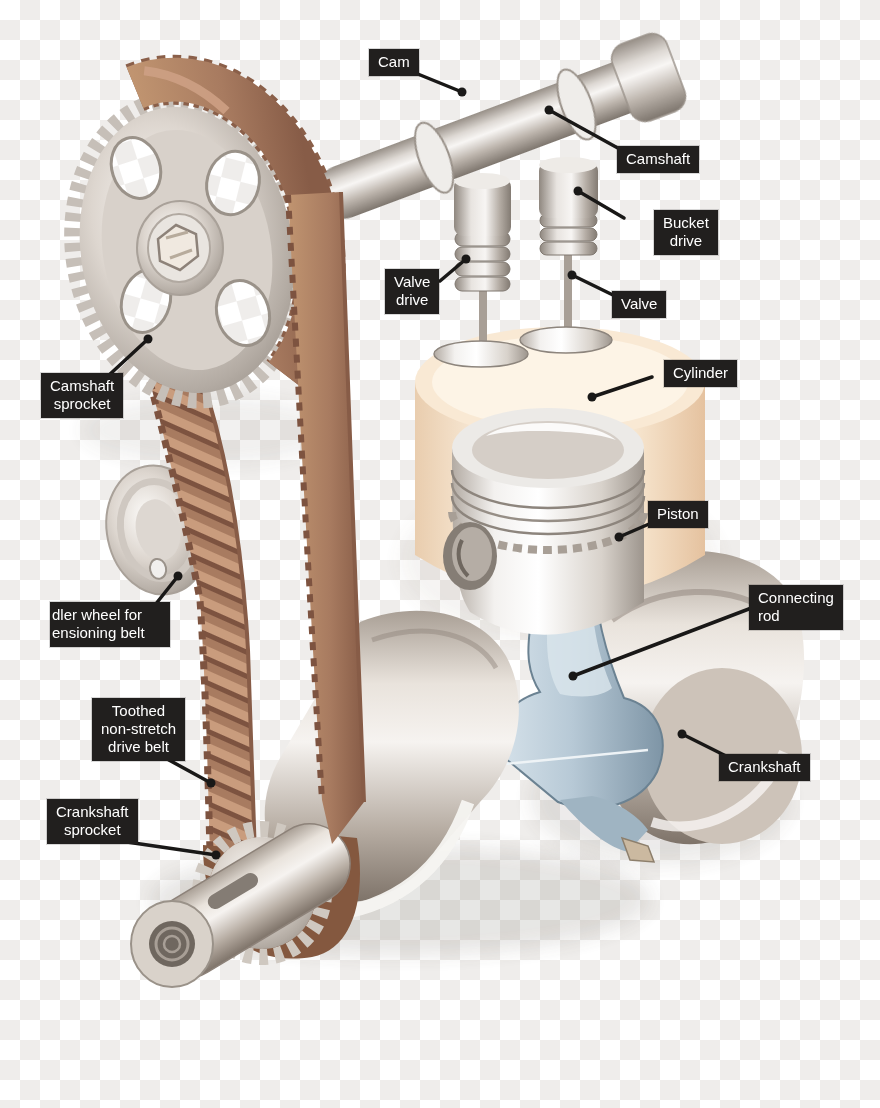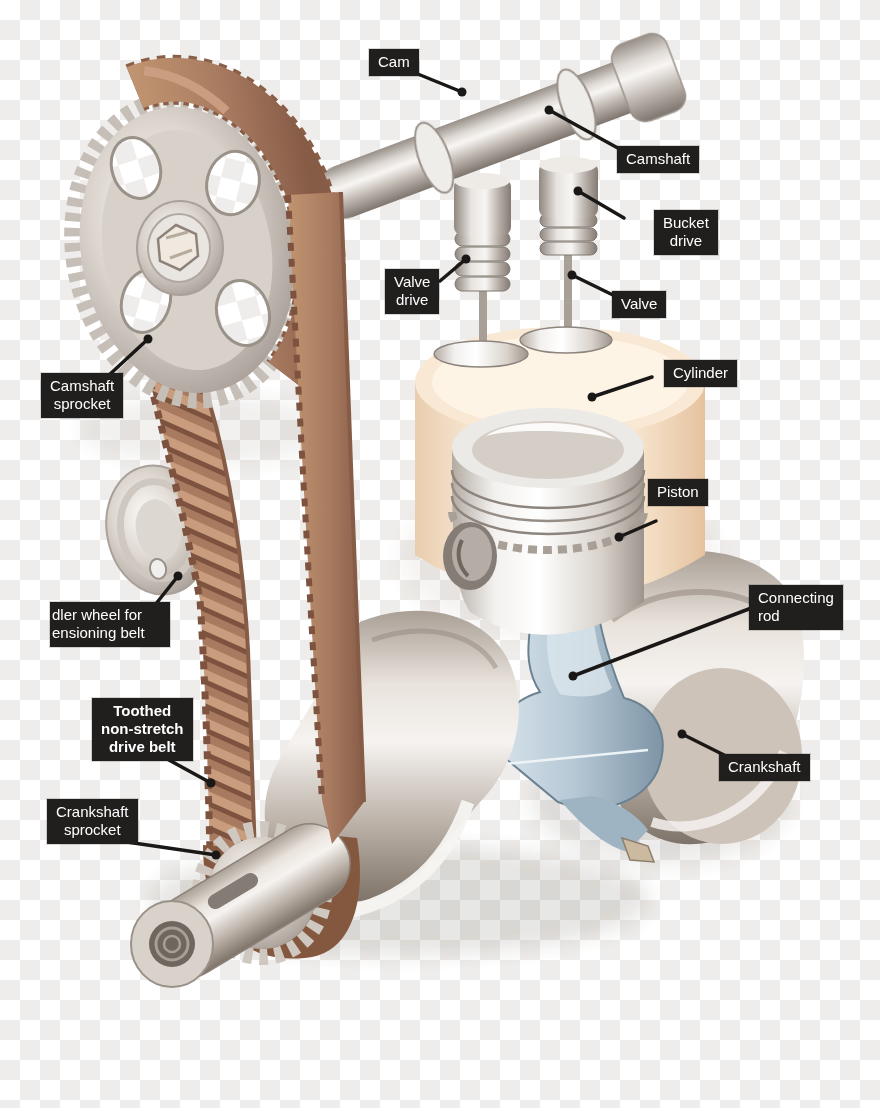--- a/index.html
+++ b/index.html
@@ -322,35 +322,35 @@
 
 <div class="label" style="left:664px;top:360px;">
       <span class="ln">Cylinder</span>
     </div>
 
 <div class="label" style="left:41px;top:373px;">
   <span class="ln">Camshaft</span>
   <span class="ln">sprocket</span>
 </div>
 
-<div class="label" style="left:648px;top:479px;text-align:center;">
+<div class="label" style="left:648px;top:501px;text-align:center;">
       <span class="ln">Piston</span>
     </div>
 
 <div class="label left clip" style="left:50px;top:602px;width:112px;">
   <span class="ln">dler wheel for</span>
   <span class="ln">ensioning belt</span>
 </div>
 
 <div class="label left" style="left:749px;top:585px;">
   <span class="ln">Connecting</span>
   <span class="ln">rod</span>
 </div>
 
-<div class="label" style="left:92px;top:698px;font-weight:bold;">
+<div class="label" style="left:92px;top:698px;">
   <span class="ln">Toothed</span>
   <span class="ln">non-stretch</span>
   <span class="ln">drive belt</span>
 </div>
 
 <div class="label" style="left:719px;top:754px;">
       <span class="ln">Crankshaft</span>
     </div>
 
 <div class="label" style="left:47px;top:799px;">

